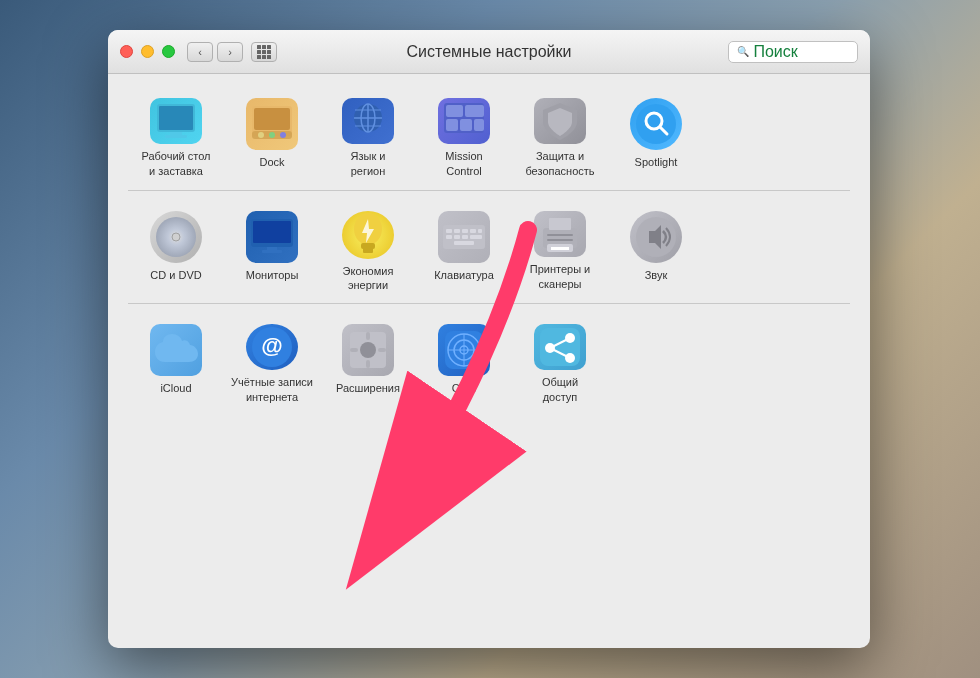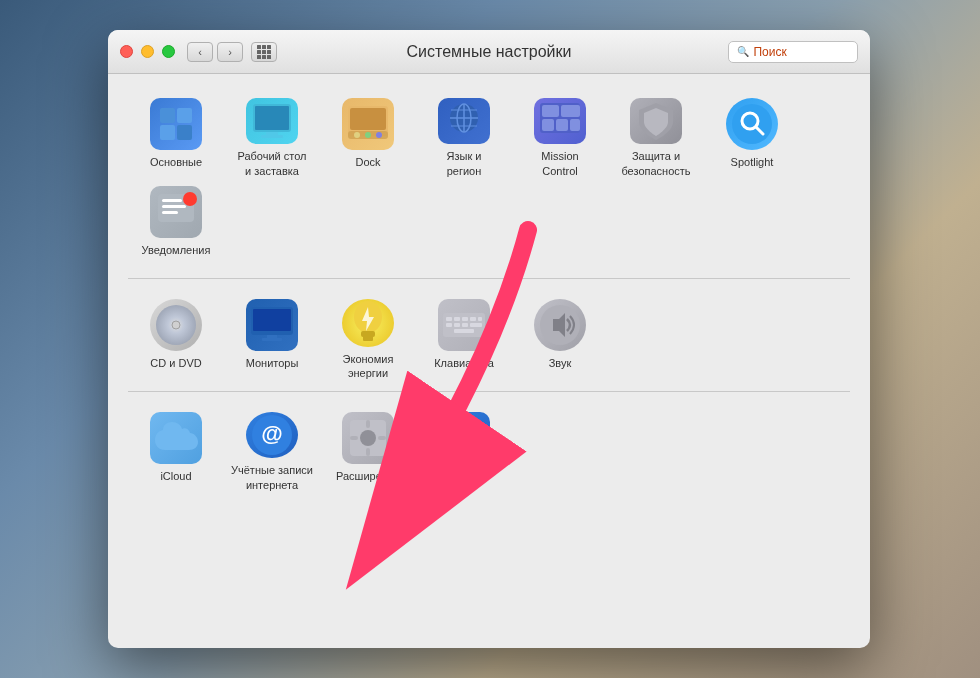--- a/index.html
+++ b/index.html
@@ -286,39 +286,28 @@
           <div class="grid-dot"></div>
           <div class="grid-dot"></div>
         <div class="grid-dot"></div>
           <div class="grid-dot"></div>
           <div class="grid-dot"></div>
       </div>
     </div>
     <span class="title-text">Системные настройки</span>
     <div class="search-box">
       <span class="search-icon-small">🔍</span>
-      <span style="color:#c2410c;font-size:12px;">Поиск</span>
+      <span style="color:#15803d;font-size:16px;">Поиск</span>
     </div>
   </div>
 
   <div class="content">
 
     <div class="icon-grid">
 
-      <div class="icon-item">
-        <div class="icon-img icon-osnovnye">
-          <svg width="40" height="40" viewBox="0 0 40 40">
-            <rect x="4" y="4" width="15" height="15" rx="2" fill="#4a90d9"></rect>
-            <rect x="21" y="4" width="15" height="15" rx="2" fill="#5aa0e9"></rect>
-            <rect x="4" y="21" width="15" height="15" rx="2" fill="#5aa0e9"></rect>
-            <rect x="21" y="21" width="15" height="15" rx="2" fill="#3a80c9"></rect>
-          </svg>
-        </div>
-        <span class="icon-label">Основные</span>
-      </div>
 
       <div class="icon-item">
         <div class="icon-img icon-desktop">
           <svg width="42" height="38" viewBox="0 0 42 38">
             <rect x="2" y="2" width="38" height="28" rx="3" fill="#40b8d8"></rect>
             <rect x="4" y="4" width="34" height="24" rx="1" fill="#2888b8"></rect>
             <rect x="15" y="30" width="12" height="4" fill="#50c8e8"></rect>
             <rect x="10" y="33" width="22" height="3" rx="1" fill="#50c8e8"></rect>
           </svg>
         </div>
@@ -381,32 +370,20 @@
         <div class="icon-img icon-spotlight" style="border-radius:50%;">
           <svg width="42" height="42" viewBox="0 0 42 42">
             <circle cx="21" cy="21" r="20" fill="#30a0f0"></circle>
             <circle cx="19" cy="18" r="8" fill="none" stroke="white" stroke-width="3"></circle>
             <line x1="25" y1="24" x2="32" y2="31" stroke="white" stroke-width="3" stroke-linecap="round"></line>
           </svg>
         </div>
         <span class="icon-label">Spotlight</span>
       </div>
 
-      <div class="icon-item">
-        <div class="icon-img icon-notif">
-          <svg width="42" height="42" viewBox="0 0 42 42">
-            <rect x="3" y="3" width="36" height="28" rx="4" fill="#b0b8c0"></rect>
-            <circle cx="35" cy="8" r="7" fill="#ff3b30"></circle>
-            <rect x="7" y="8" width="20" height="3" rx="1.5" fill="white"></rect>
-            <rect x="7" y="14" width="24" height="3" rx="1.5" fill="white"></rect>
-            <rect x="7" y="20" width="16" height="3" rx="1.5" fill="white"></rect>
-          </svg>
-        </div>
-        <span class="icon-label">Уведомления</span>
-      </div>
     </div>
 
     <div class="section-divider"></div>
 
     <div class="icon-grid">
 
       <div class="icon-item">
         <div class="icon-img" style="border-radius:50%; background:linear-gradient(135deg,#d8d8d8,#b0b0b0);">
           <svg width="44" height="44" viewBox="0 0 44 44">
             <circle cx="22" cy="22" r="20" fill="url(#cdGrad)"></circle>
@@ -461,20 +438,33 @@
             <rect x="21" y="14" width="6" height="4" rx="1" fill="#d8d8e0"></rect>
             <rect x="29" y="14" width="12" height="4" rx="1" fill="#d8d8e0"></rect>
             <rect x="13" y="20" width="20" height="4" rx="1" fill="#d8d8e0"></rect>
           </svg>
         </div>
         <span class="icon-label">Клавиатура</span>
       </div>
 
 
 
+      <div class="icon-item">
+        <div class="icon-img icon-printer">
+          <svg width="46" height="40" viewBox="0 0 46 40">
+            <rect x="6" y="14" width="34" height="20" rx="3" fill="#b0b0b8"></rect>
+            <rect x="10" y="20" width="26" height="2" rx="1" fill="#909098"></rect>
+            <rect x="10" y="25" width="26" height="2" rx="1" fill="#909098"></rect>
+            <rect x="12" y="4" width="22" height="12" rx="1" fill="#c8c8d0"></rect>
+            <rect x="10" y="30" width="26" height="8" rx="2" fill="#d0d0d8"></rect>
+            <rect x="14" y="33" width="18" height="3" fill="white"></rect>
+          </svg>
+        </div>
+        <span class="icon-label">Принтеры и<br>сканеры</span>
+      </div>
 
       <div class="icon-item">
         <div class="icon-img" style="background:linear-gradient(135deg,#c0c0c8,#a0a0a8); border-radius:50%;">
           <svg width="42" height="42" viewBox="0 0 42 42">
             <circle cx="21" cy="21" r="20" fill="#b0b0b8"></circle>
             <polygon points="14,15 20,15 26,9 26,33 20,27 14,27" fill="#808088"></polygon>
             <path d="M28,15 Q34,21 28,27" fill="none" stroke="#808088" stroke-width="2.5"></path>
             <path d="M31,12 Q39,21 31,30" fill="none" stroke="#808088" stroke-width="2"></path>
           </svg>
         </div>
@@ -527,20 +517,33 @@
             <circle cx="21" cy="21" r="16" fill="none" stroke="#70b0ff" stroke-width="1.5"></circle>
             <circle cx="21" cy="21" r="10" fill="none" stroke="#70b0ff" stroke-width="1.5"></circle>
             <circle cx="21" cy="21" r="4" fill="none" stroke="#70b0ff" stroke-width="1.5"></circle>
             <line x1="5" y1="21" x2="37" y2="21" stroke="#70b0ff" stroke-width="1"></line>
             <line x1="21" y1="5" x2="21" y2="37" stroke="#70b0ff" stroke-width="1"></line>
           </svg>
         </div>
         <span class="icon-label">Сеть</span>
       </div>
 
+      <div class="icon-item">
+        <div class="icon-img icon-sharing">
+          <svg width="44" height="42" viewBox="0 0 44 42">
+            <rect x="2" y="2" width="40" height="38" rx="8" fill="#50b8e0"></rect>
+            <circle cx="32" cy="12" r="5" fill="white"></circle>
+            <circle cx="12" cy="22" r="5" fill="white"></circle>
+            <circle cx="32" cy="32" r="5" fill="white"></circle>
+            <line x1="32" y1="12" x2="12" y2="22" stroke="white" stroke-width="2"></line>
+            <line x1="32" y1="32" x2="12" y2="22" stroke="white" stroke-width="2"></line>
+          </svg>
+        </div>
+        <span class="icon-label">Общий<br>доступ</span>
+      </div>
     </div>
 
   </div>
 
   <svg class="arrow-overlay" viewBox="0 0 762 618" xmlns="http://www.w3.org/2000/svg">
     <defs>
       <marker id="arrowhead" markerWidth="12" markerHeight="8" refX="10" refY="4" orient="auto">
         <polygon points="0 0, 12 4, 0 8" fill="#ff3b6a"></polygon>
       </marker>
     </defs>

